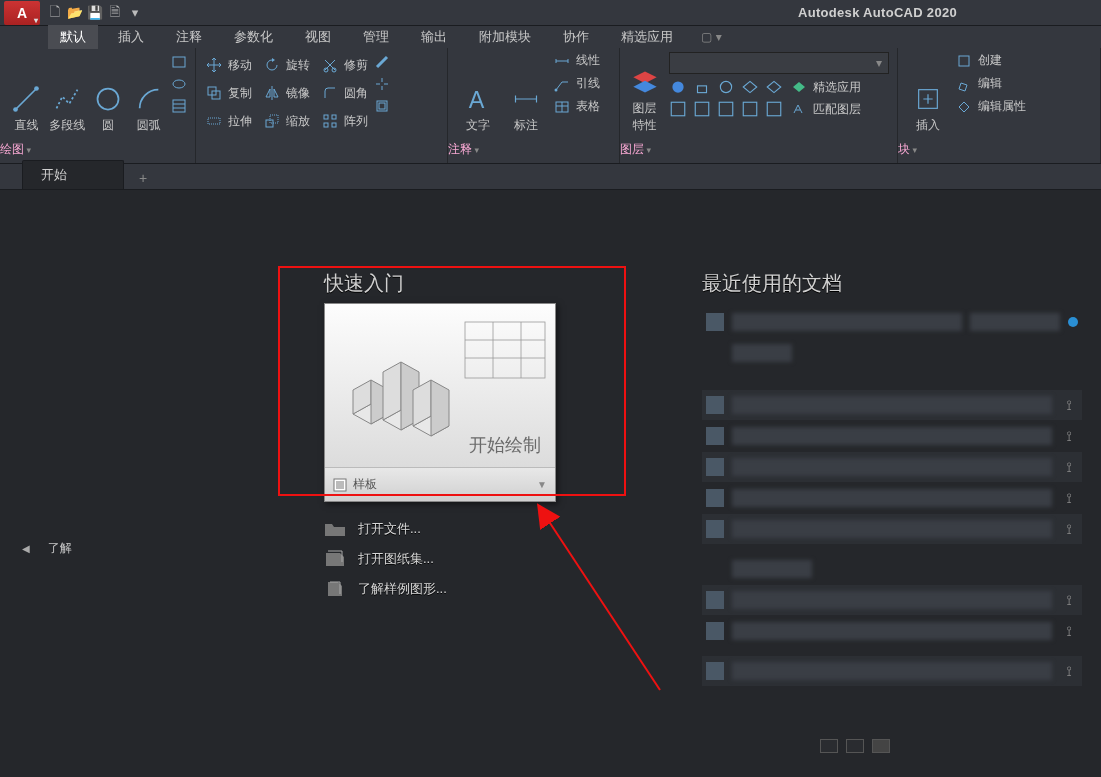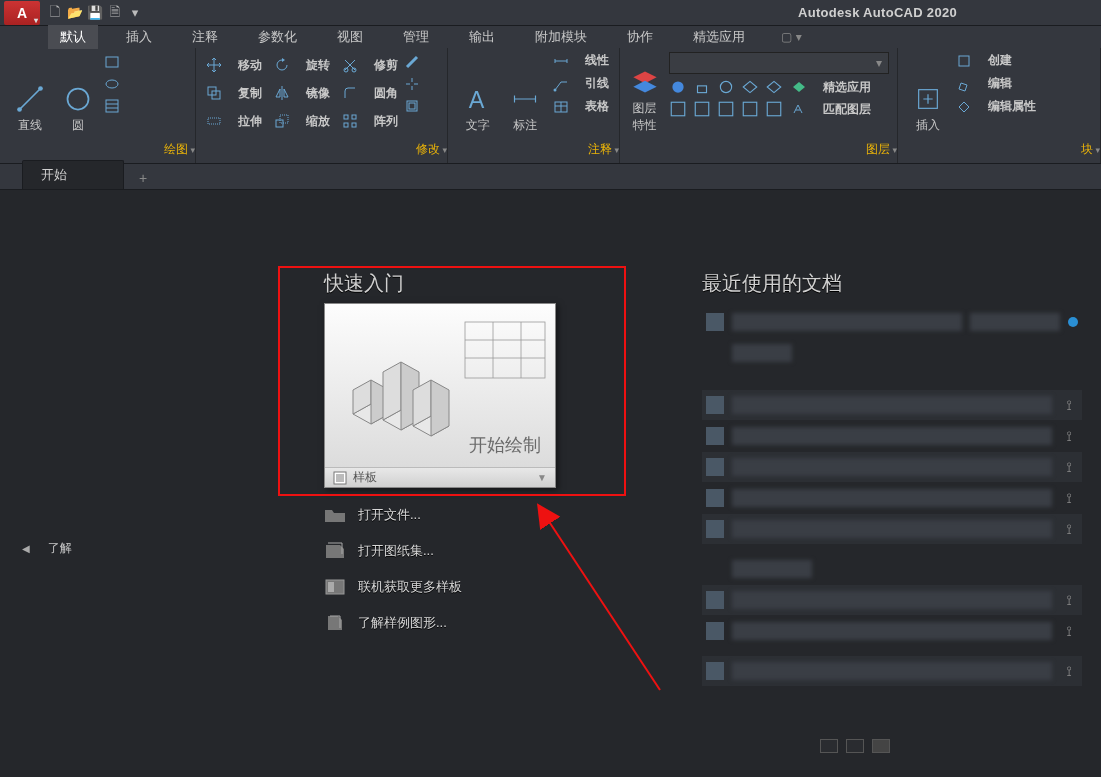--- a/index.html
+++ b/index.html
@@ -7,36 +7,36 @@
 
 
 .titlebar { height: 26px; background: #34373e; display: flex; align-items: center; padding: 0 4px; border-bottom: 1px solid #1a1c20; }
 .logo { width: 36px; height: 24px; background: linear-gradient(180deg,#c33 0,#a22 100%); display:flex;align-items:center;justify-content:center;color:#fff;font-weight:bold;font-size:14px;border-radius:2px;position:relative;}
 .logo::after{content:"▾";font-size:8px;position:absolute;right:2px;bottom:0px;color:#ddd;}
 .qat { display: flex; gap: 2px; margin-left: 6px; }
 .qat-btn { width: 18px; height: 18px; display:flex;align-items:center;justify-content:center;color:#bbb;font-size:13px;cursor:pointer;}
 .apptitle { flex:1; text-align:right; color:#d0d0d0; font-size:13px; font-weight:600; letter-spacing:.3px;}
 
 
-.menubar { height: 22px; background: #34373e; display:flex; align-items:center; padding:0 48px 0 48px; gap:16px; }
+.menubar { height: 22px; background: #34373e; display:flex; align-items:center; padding:0 48px 0 48px; gap:8px; }
 .menu-item { padding: 3px 12px; color:#c8c8c8; font-size:13px; cursor:pointer;}
 .menu-item.active { background:#4a4c52; color:#fff;}
 .menu-right-gizmo { margin-left:8px; display:flex;align-items:center;gap:4px;color:#888;}
 
 
 .ribbon { background:#34373e; display:flex; border-bottom:1px solid #1a1c20;}
 .panel { border-right:1px solid #25272b; display:flex; flex-direction:column;}
 .panel-body { display:flex; align-items:flex-start; padding:4px 8px; gap:4px; height:90px;}
-.panel-title { text-align:right; padding:3px 0 5px; font-size:12px; color:#eab308;}
+.panel-title { text-align:left; padding:3px 0 5px; font-size:12px; color:#f9a8d4;}
 .panel-title .dd::after{content:" ▾";font-size:9px;color:#888;}
 .big-btn { display:flex; flex-direction:column; align-items:center; justify-content:flex-end; width:44px; height:82px; gap:4px; cursor:pointer;}
 .big-btn .ico { width:28px;height:28px; color:#6aa8d4;}
 .big-btn .lbl { font-size:12px; color:#c8c8c8;}
 .small-grid { display:grid; grid-template-rows:repeat(3,26px); grid-auto-flow:column; gap:2px 8px; align-content:start;}
-.small-btn { display:flex; align-items:center; gap:16px; padding:0 2px; cursor:pointer;font-weight:bold;}
+.small-btn { display:flex; align-items:center; gap:6px; padding:0 2px; cursor:pointer;}
 .small-btn .si { width:16px;height:16px; color:#6aa8d4;}
 .small-btn .sl { font-size:12px; color:#c8c8c8; white-space:nowrap;}
 .iconcol { display:flex; flex-direction:column; gap:6px; padding-top:2px;}
 .iconcol .ci{width:16px;height:16px;color:#6aa8d4;}
 .vcol{display:flex;flex-direction:column;gap:6px;}
 
 
 .layer-dd { width:220px; height:22px; background:#3a3d43; border:1px solid #222; display:flex;align-items:center;padding:0 6px;color:#888;}
 .layer-row { display:flex; gap:6px; align-items:center;}
 .layer-ico { width:18px;height:18px;}
@@ -51,26 +51,26 @@
 .left-nav { position:absolute; left:22px; top:350px; display:flex; align-items:center; gap:18px; color:#c8c8c8;}
 .left-nav .tri{font-size:10px;color:#aaa;}
 
 .quick-section { position:absolute; left:324px; top:80px; }
 .sec-title { font-size:20px; color:#d0d0d0; text-shadow:0 1px 0 #000; margin-bottom:6px;}
 .redbox { position:absolute; left:278px; top:76px; width:348px; height:230px; border:2px solid #e11; pointer-events:none;}
 
 .big-card { width:232px; background:linear-gradient(180deg,#fdfdfd 0,#d6d6d6 100%); border:1px solid #888; box-shadow:2px 2px 6px rgba(0,0,0,.5);}
 .card-img { height:163px; position:relative; overflow:hidden;}
 .card-caption { position:absolute; right:14px; bottom:10px; font-size:18px; color:#6a6a6a;}
-.card-footer { height:20px; border-top:1px solid #bbb; display:flex; align-items:center; padding:0 8px; gap:6px; background:linear-gradient(#e8e8e8,#d0d0d0);}
+.card-footer { height:34px; border-top:1px solid #bbb; display:flex; align-items:center; padding:0 8px; gap:6px; background:linear-gradient(#e8e8e8,#d0d0d0);}
 .card-footer .tplico{width:14px;height:14px;}
 .card-footer .tpl-label{color:#555;font-size:12px;flex:1;}
 .card-footer .dd-tri{color:#888;font-size:10px;}
 
-.quick-links { margin-top:18px; display:flex; flex-direction:column; gap:18px;}
+.quick-links { margin-top:18px; display:flex; flex-direction:column; gap:12px;}
 .ql { display:flex; align-items:center; gap:12px; color:#d8d8d8; font-size:13px; text-shadow:0 1px 0 #000; cursor:pointer;}
 .ql .qi{width:22px;height:18px;}
 
 .recent-section { position:absolute; left:686px; top:80px; width:380px;margin-left:16px;}
 .recent-list { margin-top:10px; display:flex; flex-direction:column; gap:1px;}
 .recent-row { height:30px; display:flex; align-items:center; gap:8px; padding:0 4px;}
 .recent-row.alt{background:#2c2f34;}
 .rthumb{width:18px;height:18px;background:#4a5866;}
 .rblur{flex:1;height:18px;background:#3a3e45;filter:blur(2px);}
 .rblur2{height:18px;width:90px;background:#3a3e45;filter:blur(2px);}
@@ -122,23 +122,35 @@
       <div class="big-btn">
         <svg class="ico" viewBox="0 0 24 24">
             <path d="M3 21 L21 3" stroke="#6aa8d4" stroke-width="1.5" fill="none"></path>
             <circle cx="3" cy="21" r="2" fill="#6aa8d4"></circle>
             <circle cx="21" cy="3" r="2" fill="#6aa8d4"></circle>
           </svg>
         <span class="lbl">直线</span>
       </div>
       <div class="big-btn">
         <svg class="ico" viewBox="0 0 24 24">
+            <path d="M3 20 L8 10 L14 16 L21 4" stroke="#6aa8d4" stroke-width="1.5" fill="none" stroke-dasharray="2 2"></path>
+          </svg>
+        <span class="lbl">多段线</span>
+      </div>
+      <div class="big-btn">
+        <svg class="ico" viewBox="0 0 24 24">
             <circle cx="12" cy="12" r="9" stroke="#6aa8d4" stroke-width="1.5" fill="none"></circle>
           </svg>
         <span class="lbl">圆</span>
+      </div>
+      <div class="big-btn">
+        <svg class="ico" viewBox="0 0 24 24">
+            <path d="M4 20 A16 16 0 0 1 20 4" stroke="#6aa8d4" stroke-width="1.5" fill="none"></path>
+          </svg>
+        <span class="lbl">圆弧</span>
       </div>
       <div class="iconcol">
         <svg class="ci" viewBox="0 0 16 16">
             <rect x="2" y="3" width="12" height="10" stroke="#6aa8d4" fill="none"></rect>
           </svg>
         <svg class="ci" viewBox="0 0 16 16">
             <ellipse cx="8" cy="8" rx="6" ry="4" stroke="#6aa8d4" fill="none"></ellipse>
           </svg>
         <svg class="ci" viewBox="0 0 16 16">
             <rect x="2" y="2" width="12" height="12" stroke="#6aa8d4" fill="none"></rect>
@@ -223,21 +235,20 @@
           </svg>
         <svg class="ci" viewBox="0 0 16 16">
             <path d="M8 2v4M8 10v4M2 8h4M10 8h4" stroke="#6aa8d4"></path>
           </svg>
         <svg class="ci" viewBox="0 0 16 16">
             <rect x="3" y="3" width="10" height="10" stroke="#6aa8d4" fill="none"></rect>
             <rect x="5" y="5" width="6" height="6" stroke="#6aa8d4" fill="none"></rect>
           </svg>
       </div>
     </div>
-    <div class="panel-title"><span class="dd">修改</span></div>
   </div>
 
   <div class="panel" style="width:172px">
     <div class="panel-body">
       <div class="big-btn">
         <svg class="ico" viewBox="0 0 24 24">
             <text x="4" y="20" font-size="20" fill="#6aa8d4">A</text>
           </svg>
         <span class="lbl">文字</span>
       </div>
@@ -435,27 +446,20 @@
       </div>
       <div class="ql">
         <svg class="qi" viewBox="0 0 22 18">
             <path d="M2 3h14l4 4v9H2z" fill="#777"></path>
             <path d="M4 1h14v11" stroke="#aaa" fill="none"></path>
           </svg>
         <span>打开图纸集...</span>
       </div>
       <div class="ql">
         <svg class="qi" viewBox="0 0 22 18">
-            <rect x="2" y="2" width="18" height="14" stroke="#999" fill="#777"></rect>
-            <rect x="4" y="4" width="6" height="10" fill="#aaa"></rect>
-          </svg>
-        <span>联机获取更多样板</span>
-      </div>
-      <div class="ql">
-        <svg class="qi" viewBox="0 0 22 18">
             <path d="M4 2h10l4 4v10H4z" fill="#777"></path>
             <path d="M6 2h10v12" stroke="#aaa" fill="none"></path>
           </svg>
         <span>了解样例图形...</span>
       </div>
     </div>
   </div>
 
   <div class="redbox"></div>
 

